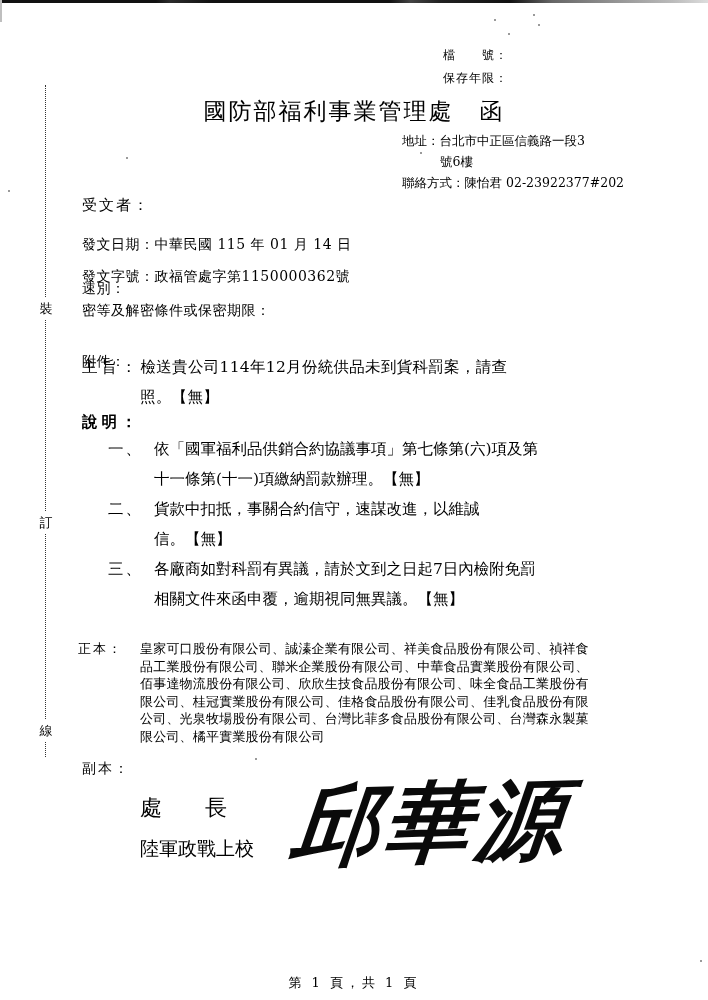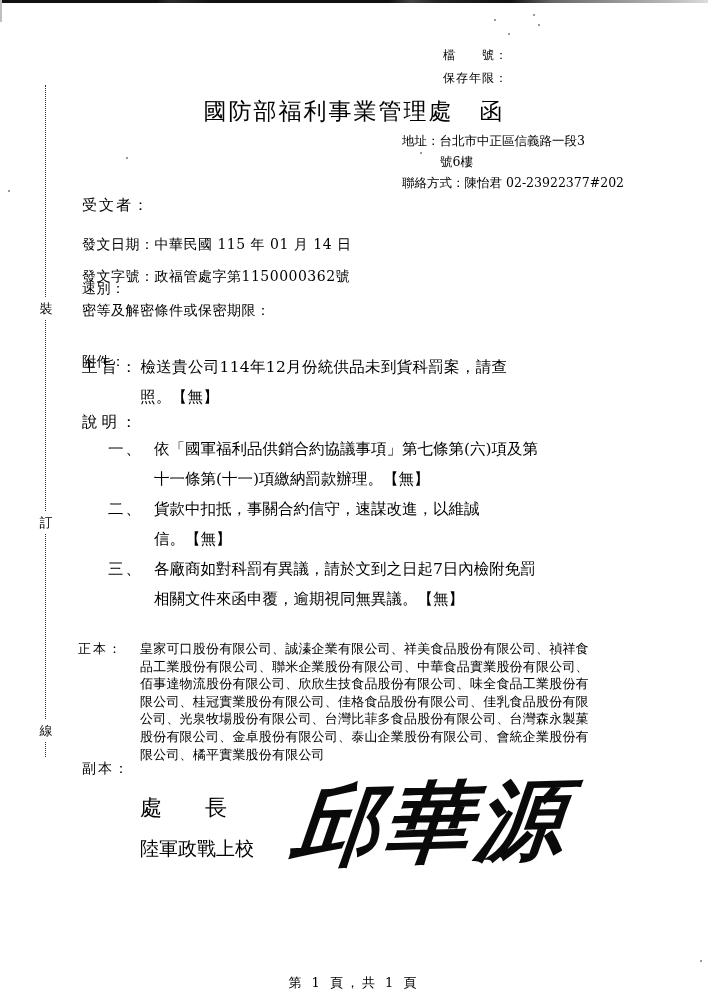--- a/index.html
+++ b/index.html
@@ -122,20 +122,21 @@
   }
   .subject .lbl { letter-spacing: 4px; }
   .subject .cont { display: block; padding-left: 58px; }
 
   .explain-label {
     position: absolute;
     left: 82px;
     top: 412px;
     font-size: 15.5px;
     letter-spacing: 4px;
+    font-weight: bold;
   }
 
   .items {
     position: absolute;
     left: 108px;
     top: 434px;
     width: 545px;
     font-size: 15.5px;
     line-height: 30px;
   }
@@ -303,21 +304,20 @@
   </div>
 
   <div class="cc-block">
     <span class="lbl">正本：</span>
     <div class="lines">
       <span>皇家可口股份有限公司、誠溱企業有限公司、祥美食品股份有限公司、禎祥食</span>
       <span>品工業股份有限公司、聯米企業股份有限公司、中華食品實業股份有限公司、</span>
       <span>佰事達物流股份有限公司、欣欣生技食品股份有限公司、味全食品工業股份有</span>
       <span>限公司、桂冠實業股份有限公司、佳格食品股份有限公司、佳乳食品股份有限</span>
       <span>公司、光泉牧場股份有限公司、台灣比菲多食品股份有限公司、台灣森永製菓</span>
-      <span>股份有限公司、金卓股份有限公司、泰山企業股份有限公司、會統企業股份有</span>
       <span>限公司、橘平實業股份有限公司</span>
     </div>
   </div>
 
   <div class="copy-label">副本：</div>
 
   <div class="sig-title">
     <span>處</span><span class="gap"></span><span>長</span>
   </div>
   <div class="sig-rank">陸軍政戰上校</div>

